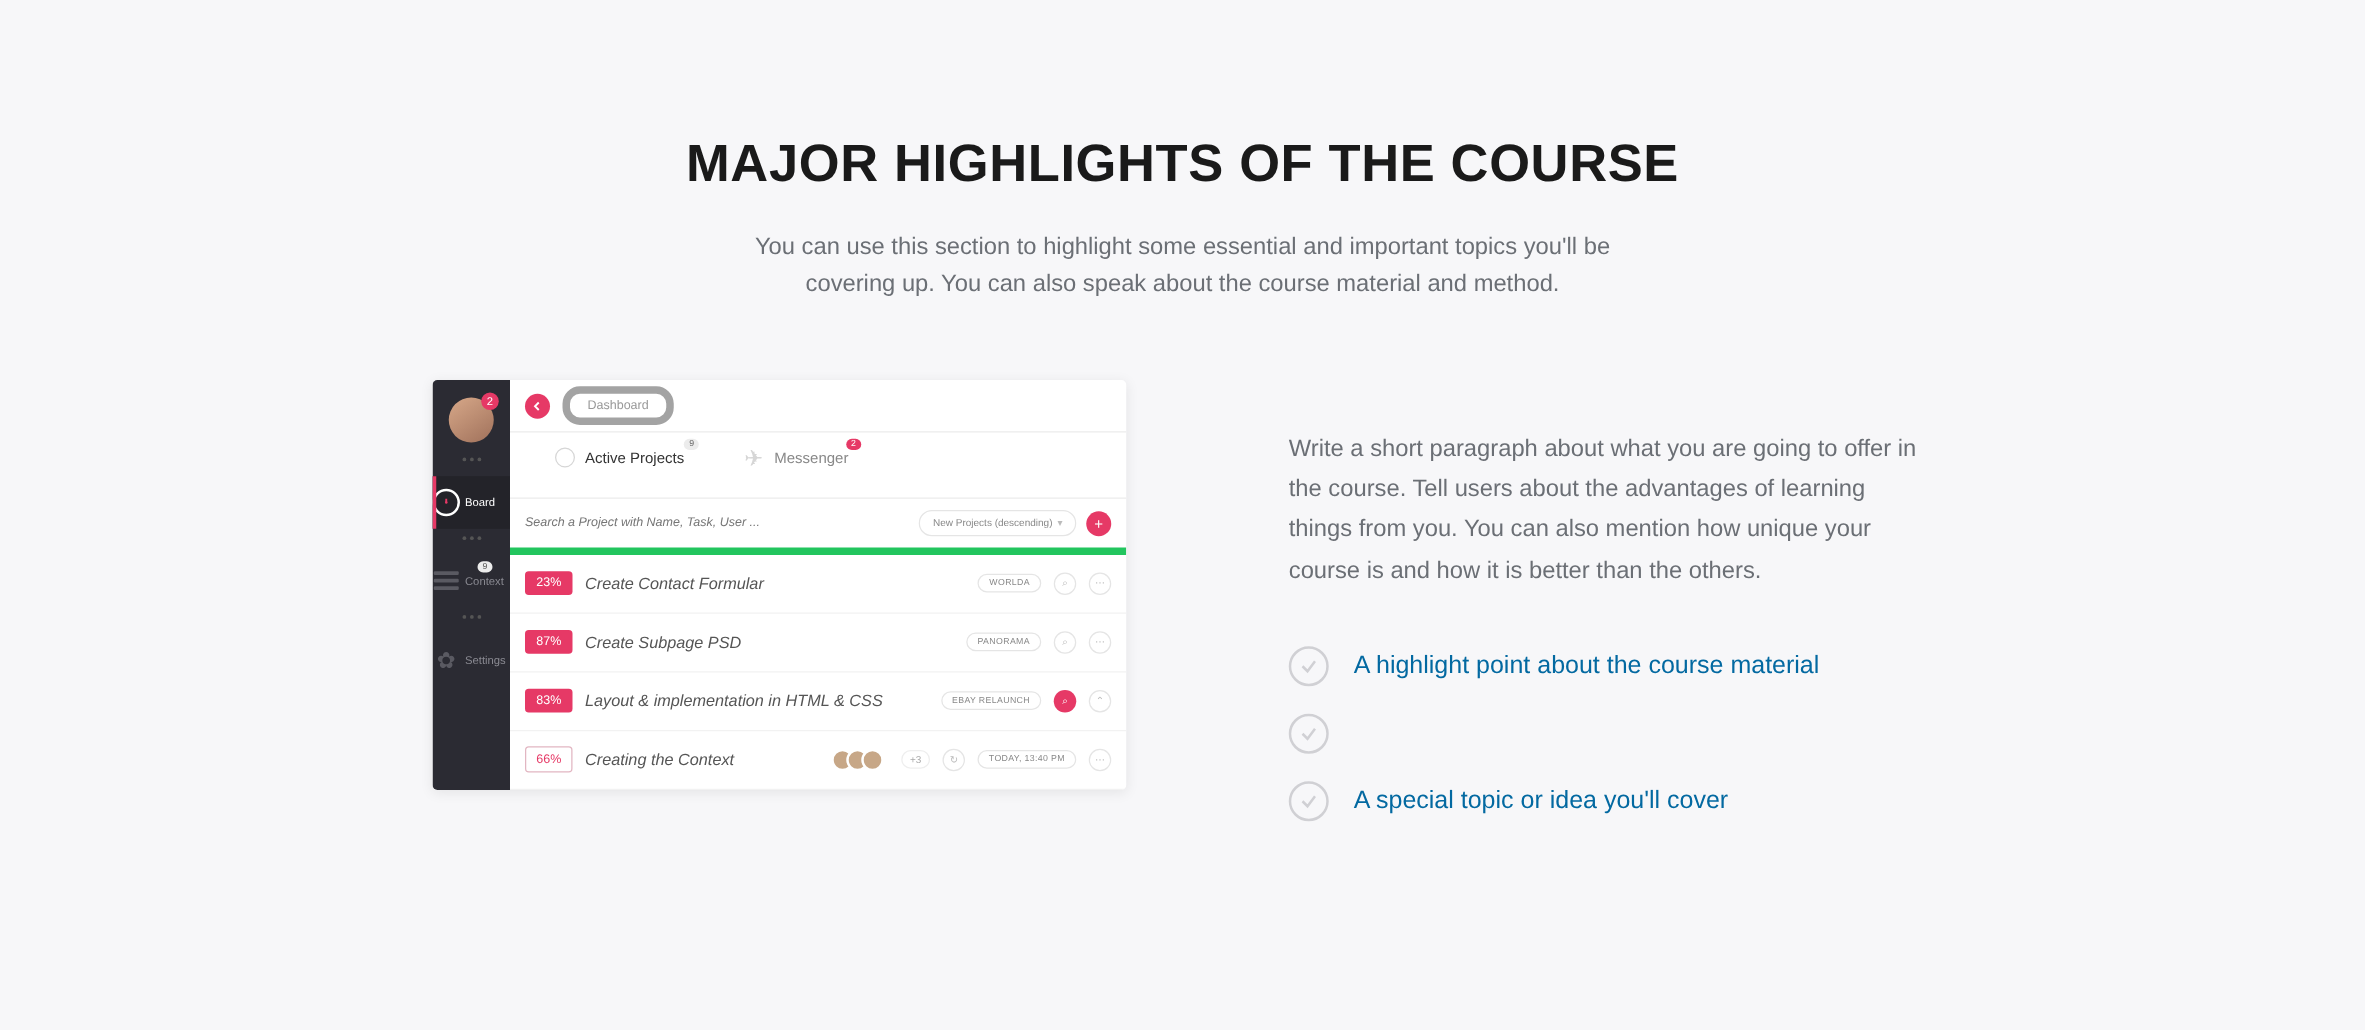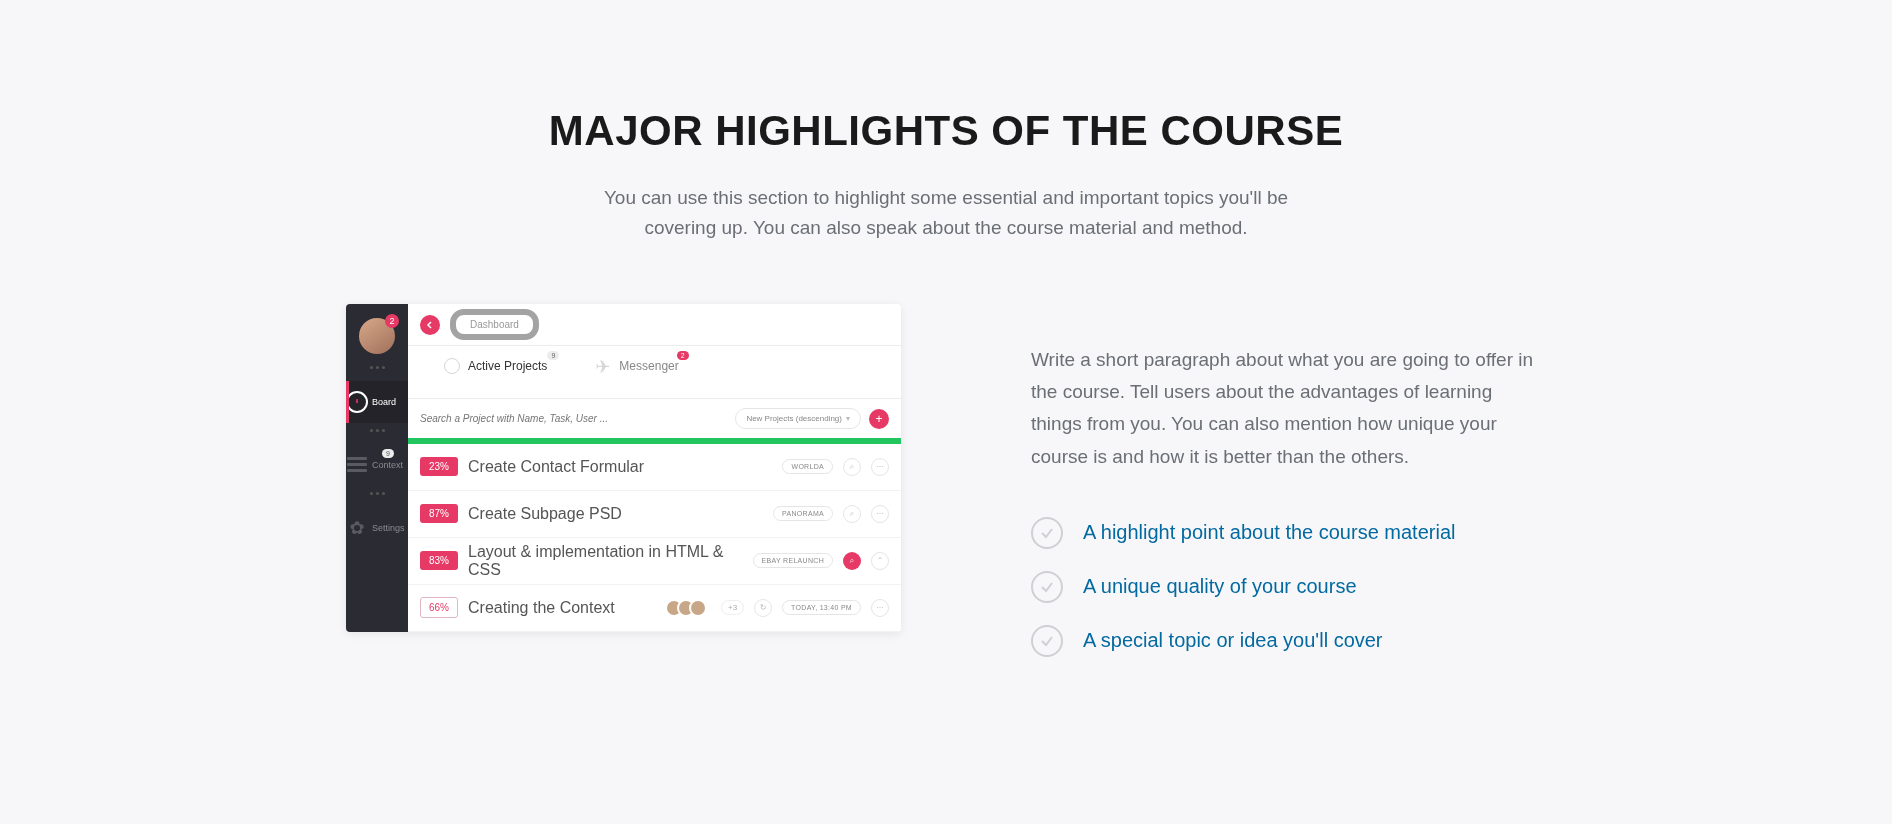--- a/index.html
+++ b/index.html
@@ -131,21 +131,21 @@
 .searchbar{display:flex;align-items:center;padding:0 12px;height:46px;border-bottom:6px solid #22c55e;}
 .searchbar input{flex:1;border:none;font-size:10px;color:#bbb;outline:none;font-style:italic;}
 .sort-pill{font-size:8px;color:#888;border:1px solid #e5e5e5;border-radius:14px;padding:5px 10px;display:flex;align-items:center;gap:4px;}
 .sort-pill .chev{font-size:8px;color:#bbb;}
 .addbtn{width:20px;height:20px;background:#e63966;border-radius:50%;color:#fff;display:flex;align-items:center;justify-content:center;font-size:12px;margin-left:8px;}
 .rows{display:flex;flex-direction:column;}
 .row{display:flex;align-items:center;height:47px;border-bottom:1px solid #f2f2f2;padding:0 12px;gap:10px;}
 .pct{font-size:10px;color:#fff;border-radius:3px;padding:4px 8px;min-width:38px;text-align:center;}
 .pct.filled{background:#e63966;}
 .pct.outline{background:#fff;color:#e63966;border:1px solid #e2b6c2;}
-.rowtitle{font-size:16px;color:#555;flex:1;}
+.rowtitle{font-size:13px;color:#555;flex:1;font-style:italic;}
 .tag{font-size:7px;color:#888;border:1px solid #e5e5e5;border-radius:11px;padding:3px 8px;text-transform:uppercase;letter-spacing:0.3px;}
 .rowbtn{width:18px;height:18px;border:1px solid #e5e5e5;border-radius:50%;display:flex;align-items:center;justify-content:center;font-size:8px;color:#bbb;}
 .rowbtn.pink{background:#e63966;color:#fff;border:none;}
 .avatars-mini{display:flex;}
 .avatars-mini span{width:18px;height:18px;border-radius:50%;background:#c7a787;border:2px solid #fff;margin-left:-6px;}
 .avatars-mini span:first-child{margin-left:0;}
 .plus-count{font-size:8px;color:#aaa;border:1px solid #eee;border-radius:10px;padding:2px 6px;margin-left:4px;}
 
 
 .right-para {
@@ -311,21 +311,20 @@
               </svg>
           </div>
           <div class="hl-text">A highlight point about the course material</div>
         </div>
         <div class="hl-row">
           <div class="hl-check">
             <svg width="16" height="16" viewBox="0 0 16 16">
                 <path d="M3 8 L7 12 L13 4" stroke="#d0d0d4" stroke-width="2" fill="none"></path>
               </svg>
           </div>
-          <div class="hl-text">A unique quality of your course</div>
         </div>
         <div class="hl-row">
           <div class="hl-check">
             <svg width="16" height="16" viewBox="0 0 16 16">
                 <path d="M3 8 L7 12 L13 4" stroke="#d0d0d4" stroke-width="2" fill="none"></path>
               </svg>
           </div>
           <div class="hl-text">A special topic or idea you'll cover</div>
         </div>
       </div>

